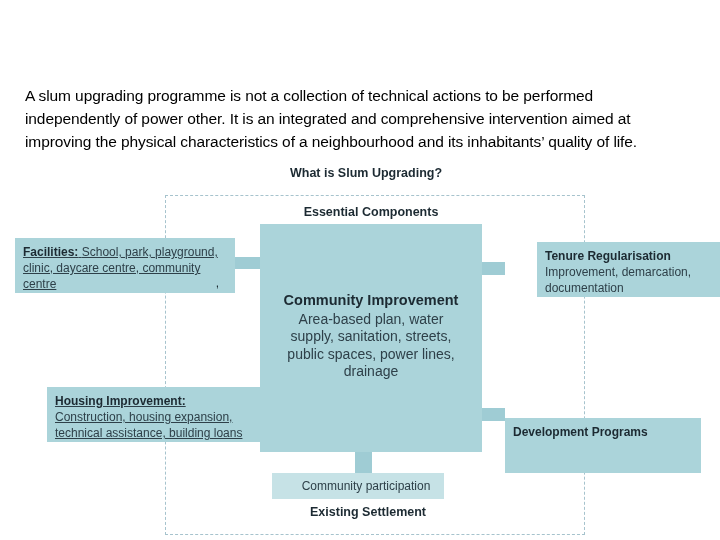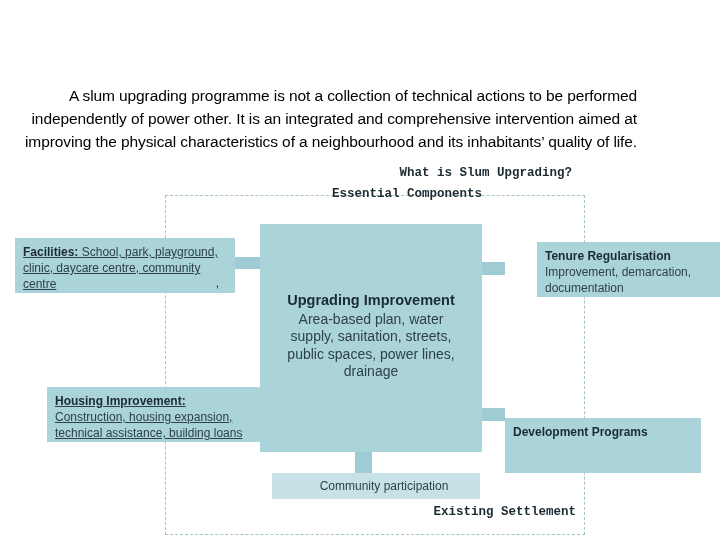--- a/index.html
+++ b/index.html
@@ -5,27 +5,27 @@
   html,body{margin:0;padding:0;background:#fff;}
   #stage{
     position:relative;width:720px;height:540px;background:#ffffff;overflow:hidden;
     font-family:"Liberation Sans", sans-serif;
   }
   
   .intro{
     position:absolute;left:25px;top:84px;color:#000;
     font-size:15.5px;line-height:23px;letter-spacing:-0.1px;
   }
-  .intro div{white-space:nowrap;text-align:right;}
+  .intro div{white-space:nowrap;}
   
   .center-label{
-    position:absolute;text-align:right;font-weight:bold;color:#1c2a32;font-family:Liberation Mono, monospace;
+    position:absolute;text-align:center;font-weight:bold;color:#1c2a32;
   }
   .dg-title{left:160px;top:166px;width:412px;font-size:12.5px;}
-  .essential{left:260px;top:187px;width:222px;font-size:12.5px;}
+  .essential{left:260px;top:205px;width:222px;font-size:12.5px;}
   .existing{left:160px;top:505px;width:416px;font-size:12.5px;}
   
   .dashed{
     position:absolute;left:165px;top:195px;width:418px;height:338px;
     border:1px dashed var(--dashed,#a6c3cd);
   }
   
   .box{
     position:absolute;background:var(--box,#abd4da);color:#2e4049;
     font-size:12px;line-height:16px;box-sizing:border-box;padding:6px 8px;
@@ -37,21 +37,21 @@
   .hou{left:15px;top:387px;margin-left:32px;}
   .ten{left:505px;top:242px;margin-left:32px;}
   .dev{left:505px;top:383px;margin-top:35px;}
   .central{
     left:260px;top:224px;width:222px;height:228px;
     text-align:center;padding-top:68px;font-size:14px;line-height:17.5px;
   }
   .central .ttl{font-weight:bold;font-size:14.5px;color:#1c2a32;}
   .central .bdy{width:186px;margin:1px auto 6px;color:#2e4049;}
   .community{
-    left:272px;top:473px;width:208px;height:26px;background:var(--boxlight,#c6e2e6);
+    left:272px;top:473px;width:172px;height:26px;background:var(--boxlight,#c6e2e6);
     text-align:center;padding:5px 0 0 16px;font-size:12px;color:#2e4049;
   }
   .stray{position:absolute;right:16px;bottom:2px;font-size:12px;color:#1c2a32;}
   
   .conn{position:absolute;background:var(--conn,#9fccd4);}
   .c-lt{left:235px;top:257px;width:25px;height:12px;}
   .c-rt{left:482px;top:262px;width:23px;height:13px;}
   .c-lb{left:235px;top:408px;width:25px;height:12px;}
   .c-rb{left:482px;top:408px;width:23px;height:13px;}
   .c-cv{left:355px;top:451px;width:17px;height:22px;}
@@ -73,21 +73,21 @@
 
   <div class="center-label essential">Essential Components</div>
 
   <div class="conn c-lt"></div>
   <div class="conn c-rt"></div>
   <div class="conn c-lb"></div>
   <div class="conn c-rb"></div>
   <div class="conn c-cv"></div>
 
   <div class="box central">
-    <div class="ttl">Upgrading Improvement</div>
+    <div class="ttl">Community Improvement</div>
     <div class="bdy">Area-based plan, water supply, sanitation, streets, public spaces, power lines, drainage</div>
   </div>
 
   <div class="box side fac">
     <b>Facilities:</b>
     <span>School, park, playground, clinic, daycare centre, community centre</span>
     <span class="stray">,</span>
   </div>
 
   <div class="box side hou">

